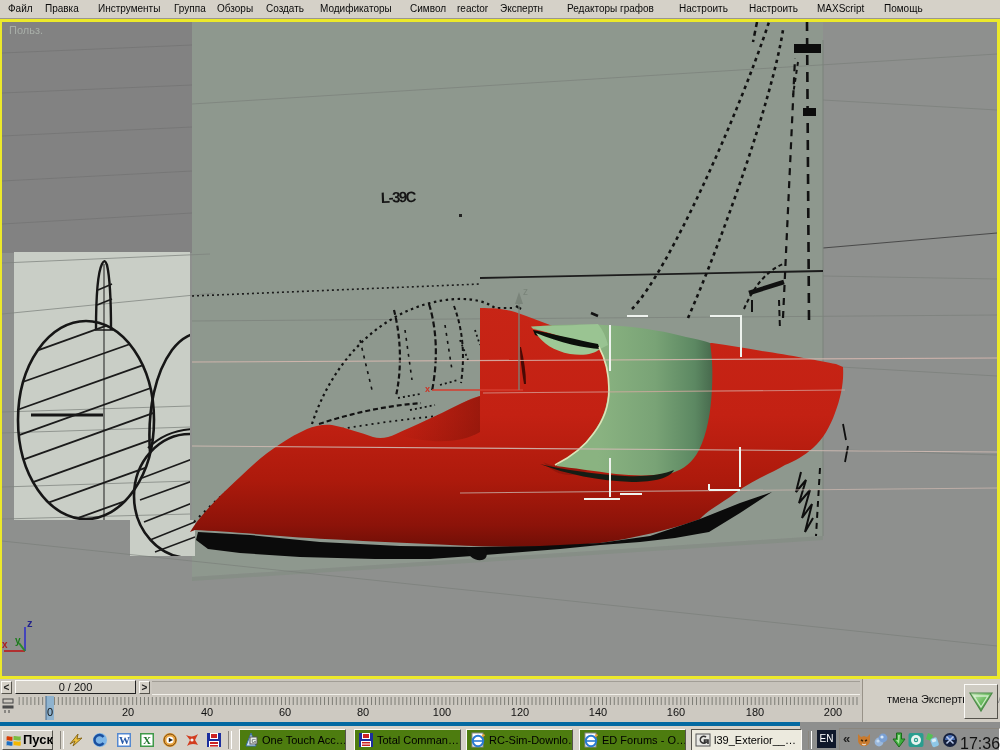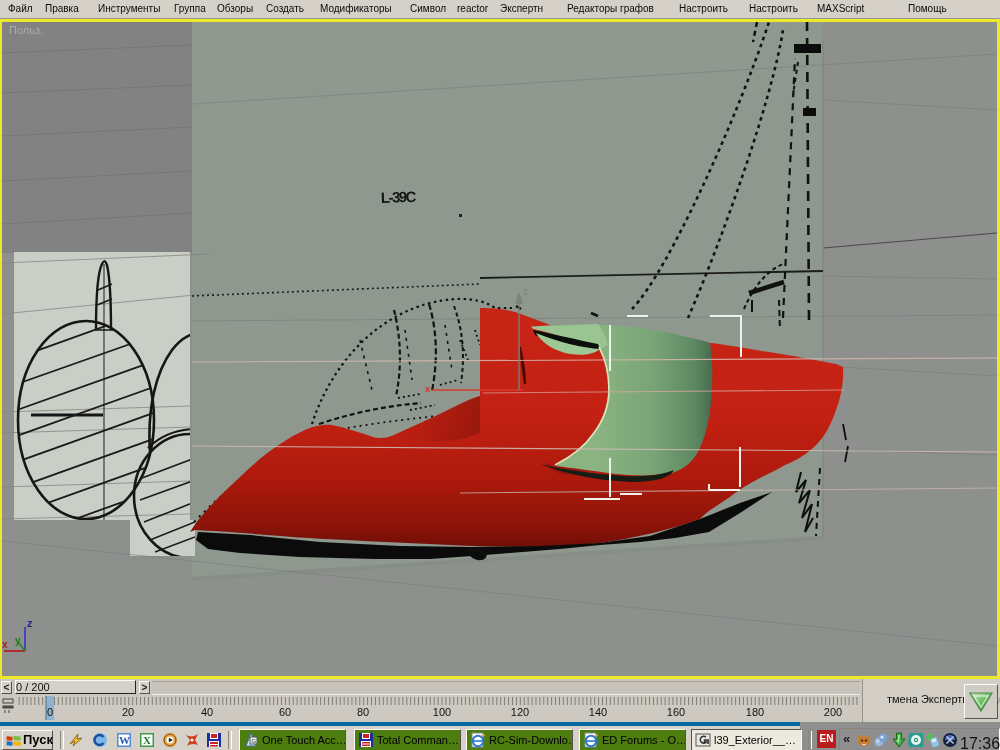--- a/index.html
+++ b/index.html
@@ -31,21 +31,21 @@
  <span style="left:217px">Обзоры</span>
  <span style="left:266px">Создать</span>
  <span style="left:320px">Модификаторы</span>
  <span style="left:410px">Символ</span>
  <span style="left:457px">reactor</span>
  <span style="left:500px">Экспертн</span>
  <span style="left:567px">Редакторы графов</span>
  <span style="left:679px">Настроить</span>
  <span style="left:749px">Настроить</span>
  <span style="left:817px">MAXScript</span>
- <span style="left:908px">Помощь</span>
+ <span style="left:884px">Помощь</span>
 </div>
 <div id="vpborder">
     <div id="vp">
 <svg width="995" height="654" viewBox="2 22 995 654">
 <defs>
  <clipPath id="bpclip">
             <polygon points="14,252 190,252 190,520 195,520 195,556 130,556 130,520 14,520"></polygon>
           </clipPath>
  <clipPath id="ellclip">
             <ellipse cx="86" cy="420" rx="68" ry="99"></ellipse>
@@ -281,21 +281,21 @@
 <text x="2" y="648" font-size="10" font-weight="bold" fill="#aa2222">x</text>
 <text x="15" y="644" font-size="10" font-weight="bold" fill="#1a7a1a">y</text>
 
 <text x="9" y="34" font-size="11" fill="#a8aea8">Польз.</text>
 </svg>
 
 </div>
   </div>
 <div id="tslider">
   <div class="btn3d" style="left:1px;top:2px;width:11px;height:13px;font-size:10px;text-align:center;line-height:11px;color:#222;font-weight:bold">&lt;</div>
-  <div class="btn3d" style="left:15px;top:1px;width:121px;height:14px;border-right:1.5px solid #222;border-bottom:1.5px solid #222;text-align:left;font-size:11px;line-height:13px;color:#111">0 / 200</div>
+  <div class="btn3d" style="left:15px;top:1px;width:121px;height:14px;border-right:1.5px solid #222;border-bottom:1.5px solid #222;text-align:center;font-size:11px;line-height:13px;color:#111">0 / 200</div>
   <div class="btn3d" style="left:139px;top:2px;width:11px;height:13px;font-size:10px;text-align:center;line-height:11px;color:#222;font-weight:bold">&gt;</div>
   <div style="position:absolute;left:152px;top:2px;width:708px;height:12px;background:#c7c3bb;border-top:1px solid #a29e96;border-bottom:1px solid #f2f0ea"></div>
   <div style="position:absolute;left:862px;top:0;width:138px;height:43px;background:#d2cec5;border-left:1px solid #989288"></div>
 </div>
 <div id="ruler">
   <svg width="1000" height="26" style="position:absolute;left:0;top:0">
     <defs>
         <pattern id="tk" width="3.915" height="26" patternUnits="userSpaceOnUse" x="50">
       <line x1="0.5" y1="1" x2="0.5" y2="9" stroke="#7b7b74" stroke-width="1"></line>
         </pattern>
@@ -427,21 +427,21 @@
     <span class="lbl">ED Forums - O…</span>
   </div>
   <div class="tbtn" style="left:691px;width:111px;background:#eceade;border-top:1px solid #55534c;border-left:1px solid #55534c;border-right:1px solid #fbfaf7;border-bottom:1px solid #fbfaf7">
     <svg class="ticon" viewBox="0 0 16 16">
         <rect x="1" y="2" width="14" height="12" fill="#e8e8e4" stroke="#555"></rect>
         <path d="M11,5 a3.5,3.5 0 1 0 0.5,5 l-2,0 l0,-2 l3.5,0 l0,4" fill="none" stroke="#333" stroke-width="1.6"></path>
       </svg>
     <span class="lbl" style="font-weight:normal">l39_Exterior__…</span>
   </div>
   <div style="position:absolute;left:808px;top:5px;width:2px;height:18px;border-left:1px solid #8a867e;border-right:1px solid #fff"></div>
-  <div style="position:absolute;left:817px;top:4px;width:19px;height:18px;background:#b91c1c;color:#fff;font-size:10px;font-weight:bold;text-align:center;line-height:18px">EN</div>
+  <div style="position:absolute;left:817px;top:4px;width:19px;height:18px;background:#0f172a;color:#fff;font-size:10px;font-weight:normal;text-align:center;line-height:18px">EN</div>
   <div style="position:absolute;left:839px;top:2px;width:159px;height:23px;border:1px solid #8a867e;border-bottom-color:#fff;border-right-color:#fff">
     <span style="position:absolute;left:3px;top:2px;font-size:13px;font-weight:bold;color:#222">«</span>
         <svg style="position:absolute;left:16px;top:3px" width="16" height="16" viewBox="0 0 16 16">
         <path d="M2,2 L5,5 L8,4 L11,5 L14,2 L14,8 C14,12 11,14 8,14 C5,14 2,12 2,8 Z" fill="#c87a2e"></path>
         <path d="M5,8 L7,9 M9,9 L11,8" stroke="#3a2408" stroke-width="1.4"></path>
         <path d="M6,12 L8,13 L10,12" fill="#e8ddd0" stroke="#e8ddd0"></path>
       </svg>
     <svg style="position:absolute;left:33px;top:3px" width="16" height="16" viewBox="0 0 16 16">
         <circle cx="6" cy="10" r="4.4" fill="#9ab8dc"></circle>
         <circle cx="10" cy="6" r="4.4" fill="#7aa0d4"></circle>

